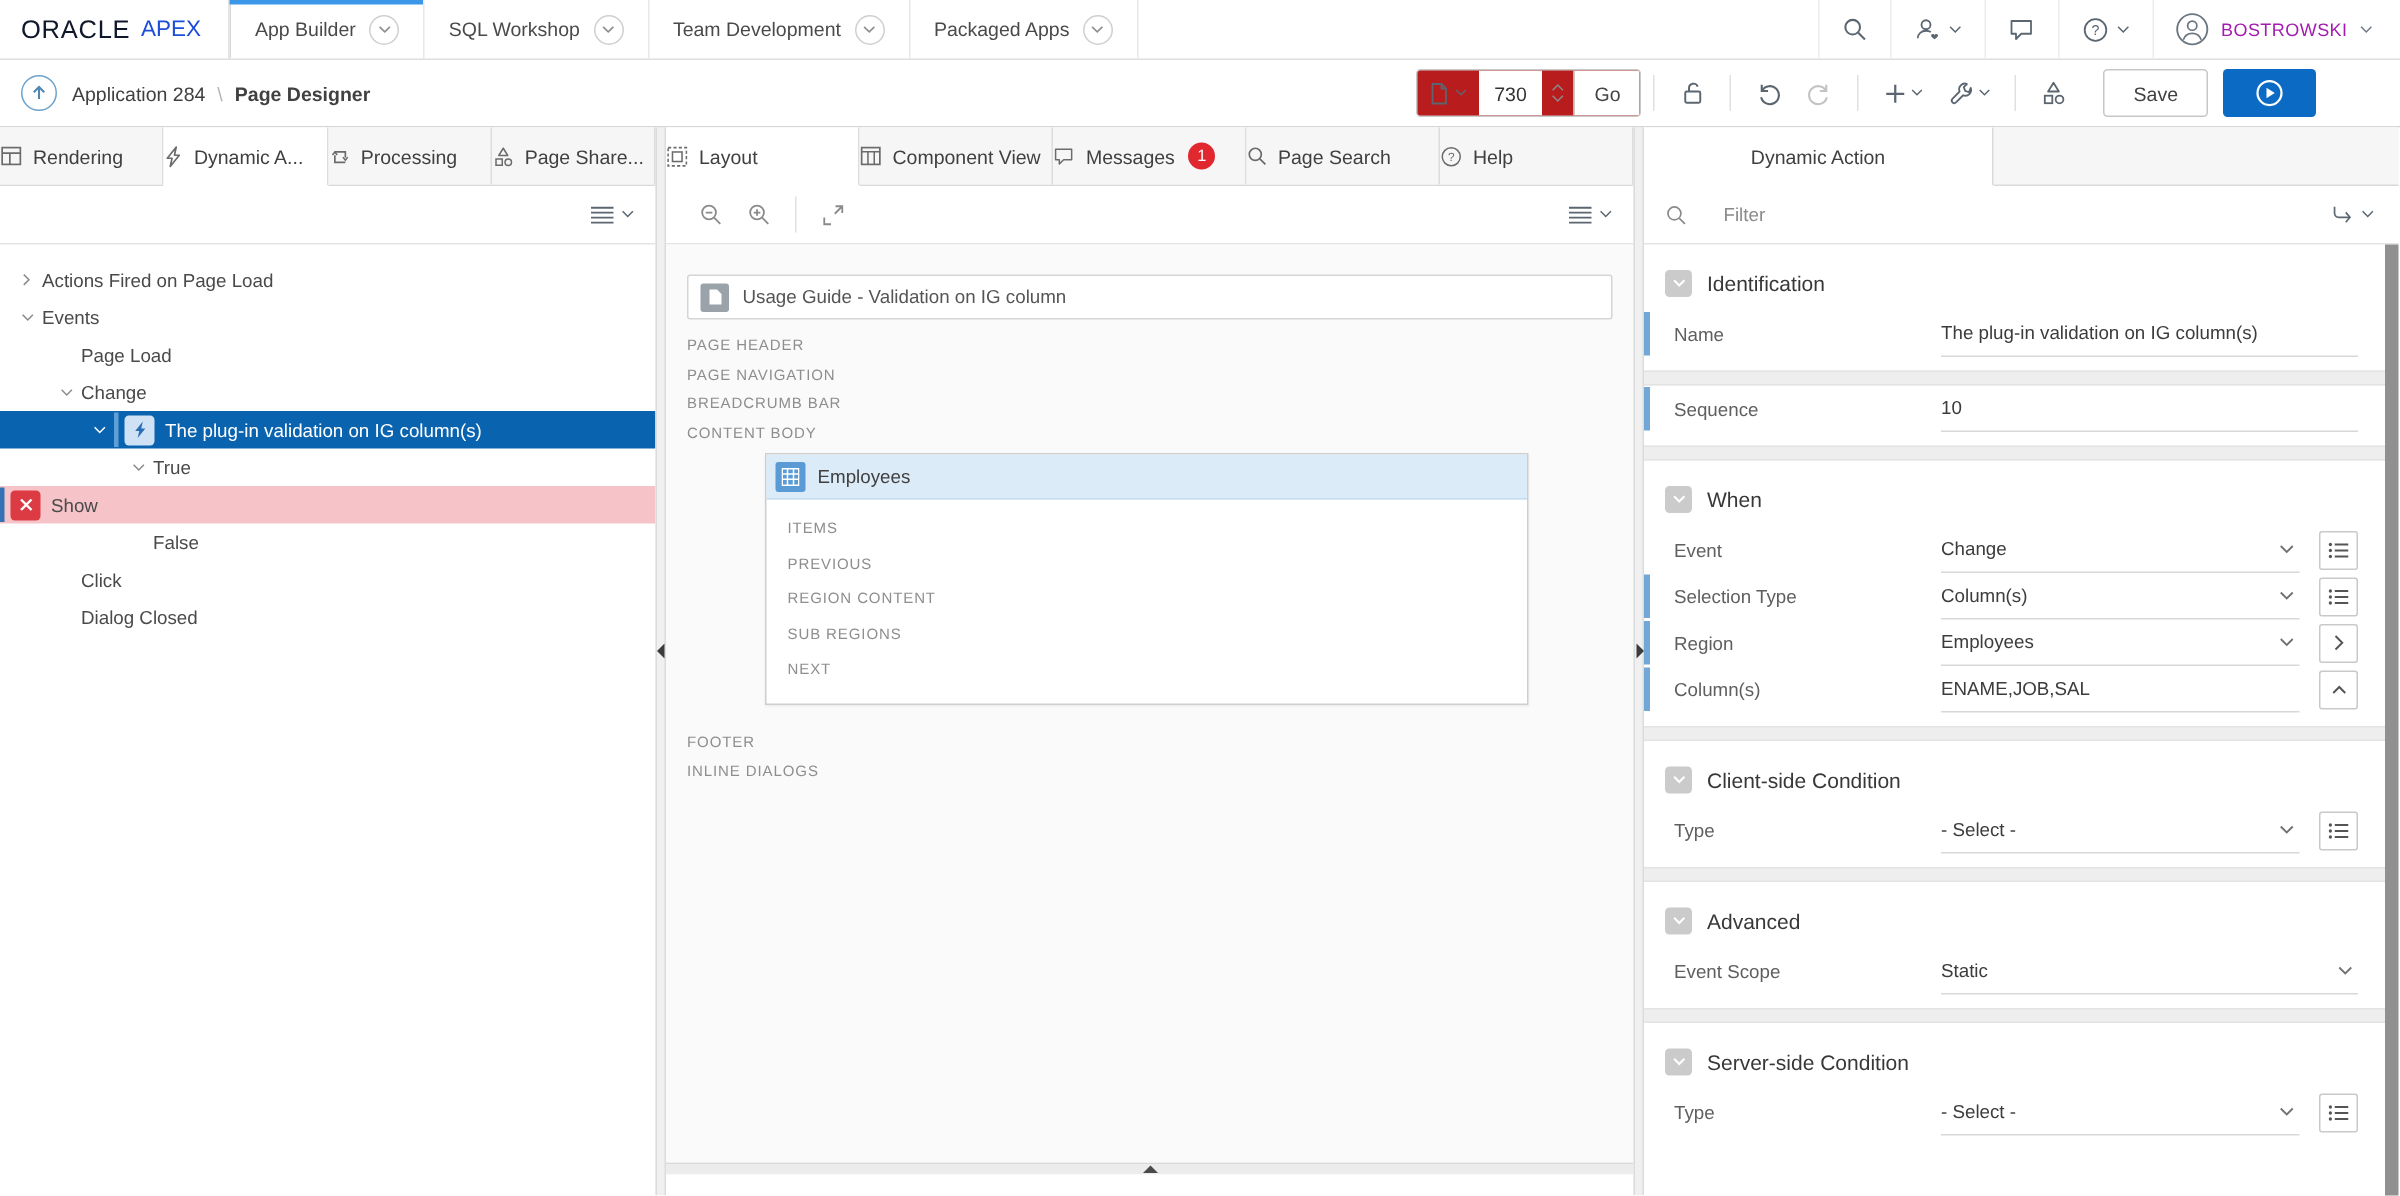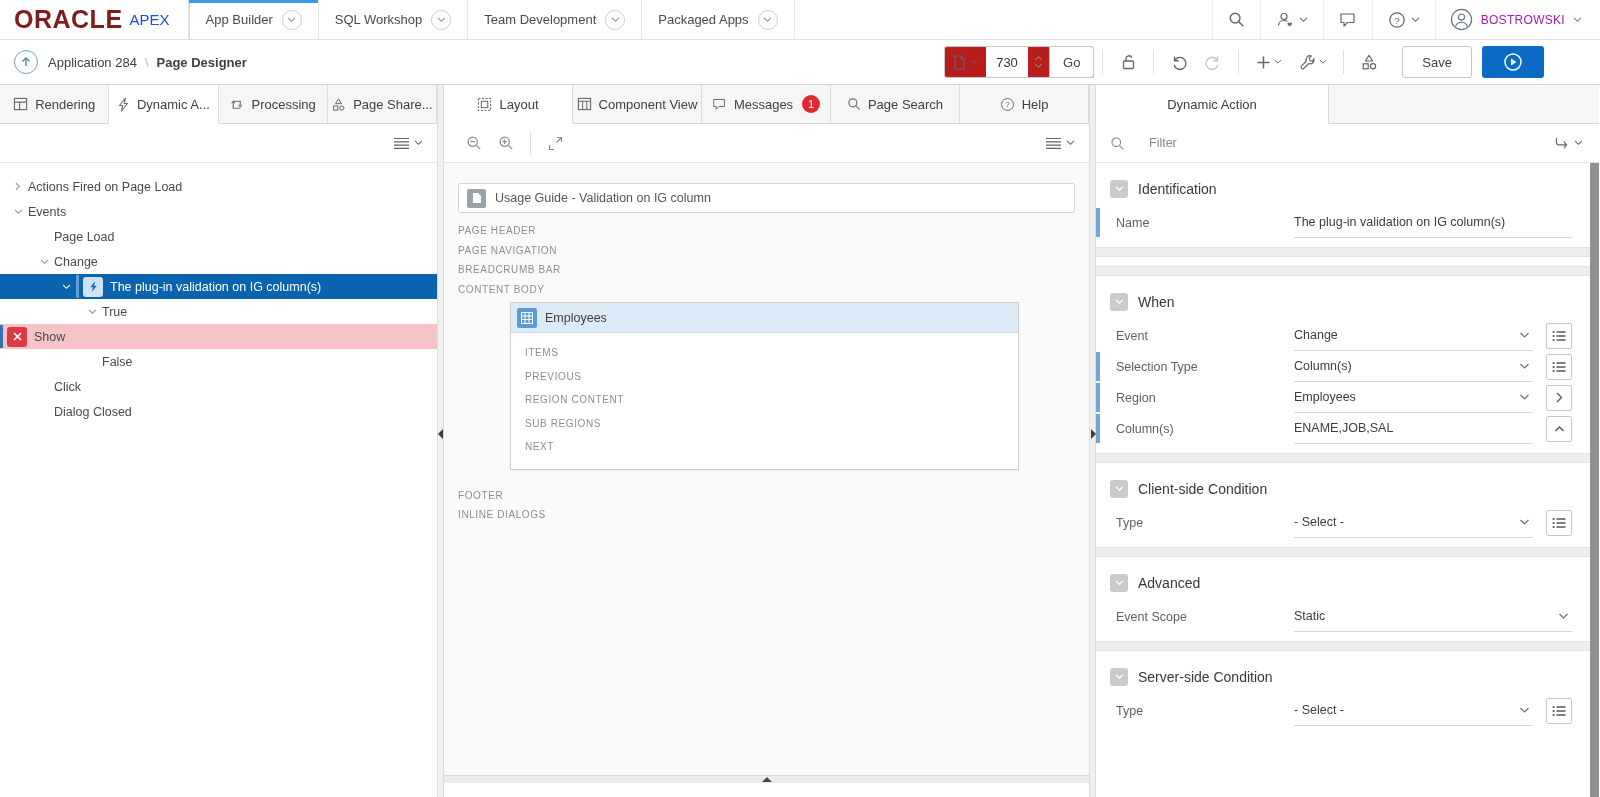--- a/index.html
+++ b/index.html
@@ -3,21 +3,21 @@
 <meta charset="utf-8">
 <style>
   * { box-sizing: border-box; margin:0; padding:0; }
   html,body { width:1600px; height:797px; overflow:hidden; }
   body { font-family:"Liberation Sans", sans-serif; font-size:13px; color:#404040; background:#fff; }
   .app { width:1600px; height:797px; display:flex; flex-direction:column; }
 
   
   .topnav { height:40px; display:flex; align-items:stretch; background:#fff; border-bottom:1px solid #dedede; flex-shrink:0; }
   .logo { display:flex; align-items:center; padding:0 18px 0 14px; border-right:1px solid #e3e3e3; }
-  .logo .oracle { color:#7f1d1d; font-weight:bold; font-size:25px; letter-spacing:.5px; }
+  .logo .oracle { color:#0f172a; font-weight:normal; font-size:17px; letter-spacing:.5px; }
   .logo .apex { color:#1d4ed8; font-size:15px; margin-left:7px; }
   .nav-tab { display:flex; align-items:center; gap:9px; padding:0 16px; border-right:1px solid #e8e8e8; color:#4a4a4a; cursor:pointer; position:relative; }
   .nav-tab.active { border-left:1px solid #d9d9d9; }
   .nav-tab.active::before { content:''; position:absolute; top:0; left:-1px; right:0; height:3px; background:#3b97e8; }
   .circ { width:20px; height:20px; border:1px solid #cfcfcf; border-radius:50%; display:flex; align-items:center; justify-content:center; color:#8f8f8f; background:#fff; }
   .nav-right { margin-left:auto; display:flex; align-items:stretch; }
   .nav-ic { display:flex; align-items:center; justify-content:center; gap:5px; padding:0 15px; border-left:1px solid #ececec; color:#5b6670; cursor:pointer; }
   .nav-user { display:flex; align-items:center; gap:8px; padding:0 18px 0 14px; border-left:1px solid #ececec; cursor:pointer; }
   .nav-user .uname { font-size:12px; color:#a21caf; letter-spacing:.3px; }
 
@@ -41,21 +41,21 @@
   .runbtn { height:32px; width:62px; border-radius:3px; background:#0b6bc4; margin-left:10px; display:flex; align-items:center; justify-content:center; cursor:pointer; }
 
   
   .main { flex:1; display:flex; min-height:0; }
   .vsplit { width:7px; background:#f0f0f0; border-left:1px solid #dcdcdc; border-right:1px solid #dcdcdc; position:relative; cursor:col-resize; }
   .vsplit .h-left, .vsplit .h-right { position:absolute; top:344px; left:0; width:0; height:0; border-top:5px solid transparent; border-bottom:5px solid transparent; }
   .h-left  { border-right:5px solid #3c3c3c; }
   .h-right { border-left:5px solid #3c3c3c; margin-left:1px; }
 
   .ptabs { height:39px; display:flex; background:#f6f6f6; border-bottom:1px solid #d9d9d9; flex-shrink:0; }
-  .ptab { flex:1; display:flex; align-items:center; justify-content:center; gap:7px; border-right:1px solid #dcdcdc; color:#404040; background:#f6f6f6; font-size:13px; cursor:pointer; white-space:nowrap; overflow:hidden; }
+  .ptab { flex:1; display:flex; align-items:center; gap:7px; border-right:1px solid #dcdcdc; color:#404040; background:#f6f6f6; font-size:13px; cursor:pointer; white-space:nowrap; overflow:hidden; }
   .ptab.active { background:#fff; border-bottom:1px solid #fff; margin-bottom:-1px; }
   .ptab .ticon { color:#6b6b6b; display:flex; }
   .psubbar { height:39px; display:flex; align-items:center; border-bottom:1px solid #e4e4e4; background:#fff; flex-shrink:0; }
   .menu-ic { margin-left:auto; margin-right:14px; display:flex; align-items:center; gap:4px; color:#5b6670; cursor:pointer; }
 
   
   .left-panel { width:437px; display:flex; flex-direction:column; background:#fff; }
   .tree { padding-top:11px; }
   .trow { height:25px; display:flex; align-items:center; font-size:12.5px; color:#4a4a4a; cursor:pointer; }
   .tw { width:20px; display:flex; align-items:center; justify-content:center; color:#8a8a8a; flex-shrink:0; }
@@ -597,20 +597,26 @@
           <div class="prow bar">
             <span class="plabel">Name</span>
             <span class="pvalue">
                 <span>The plug-in validation on IG column(s)</span>
               </span>
           </div>
           <div class="gsep"></div>
         </div>
 
         <div class="pgroup">
+          <div class="prow bar">
+            <span class="plabel">Sequence</span>
+            <span class="pvalue">
+                <span>10</span>
+              </span>
+          </div>
           <div class="gsep"></div>
         </div>
 
         <div class="pgroup">
           <div class="pgroup-hd">
             <span class="grp-chev">
                 <svg width="9" height="6" viewBox="0 0 10 7">
                   <path d="M1 1l4 4 4-4" fill="none" stroke="currentColor" stroke-width="1.6"></path>
                 </svg>
               </span>

